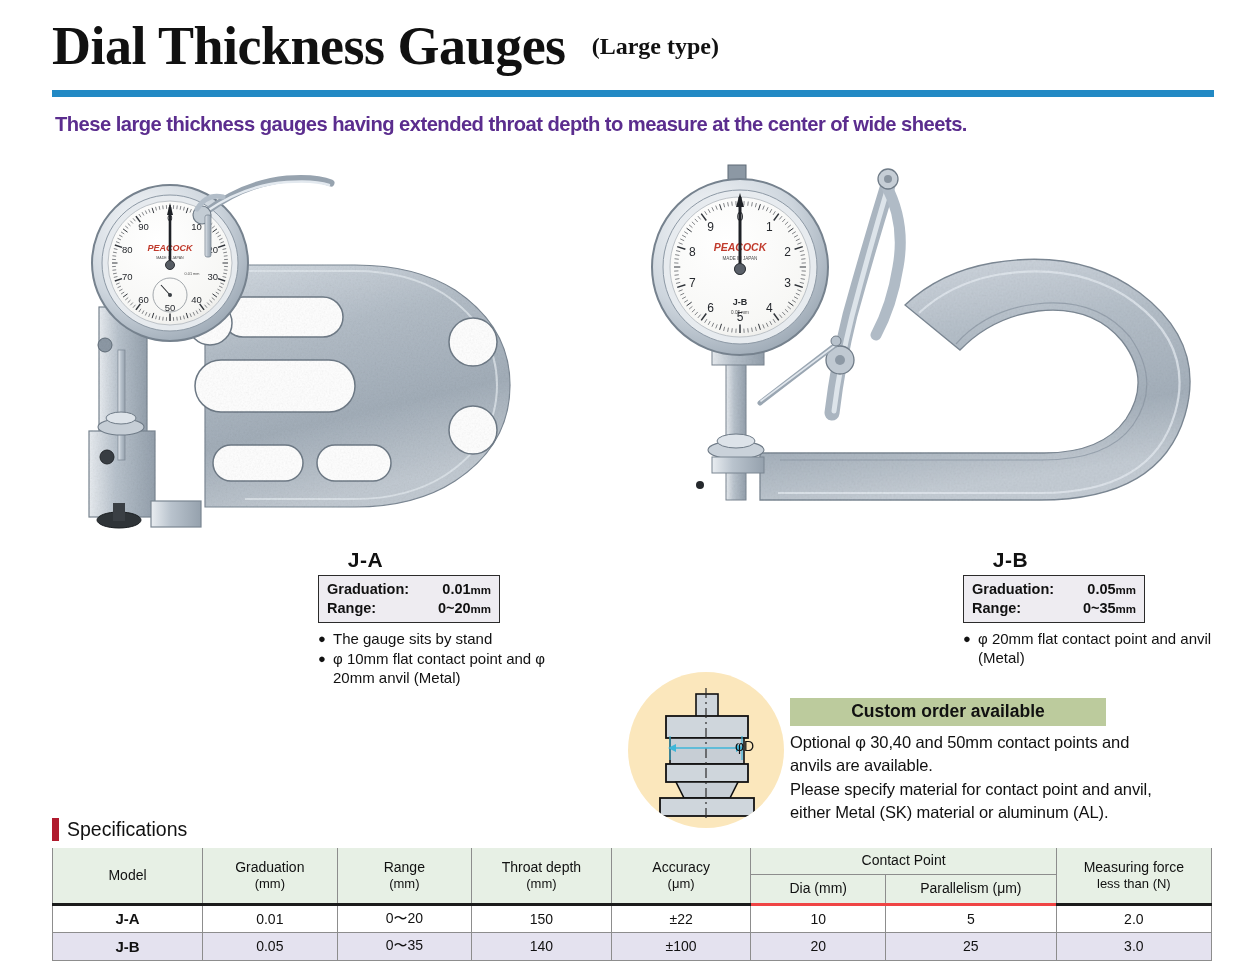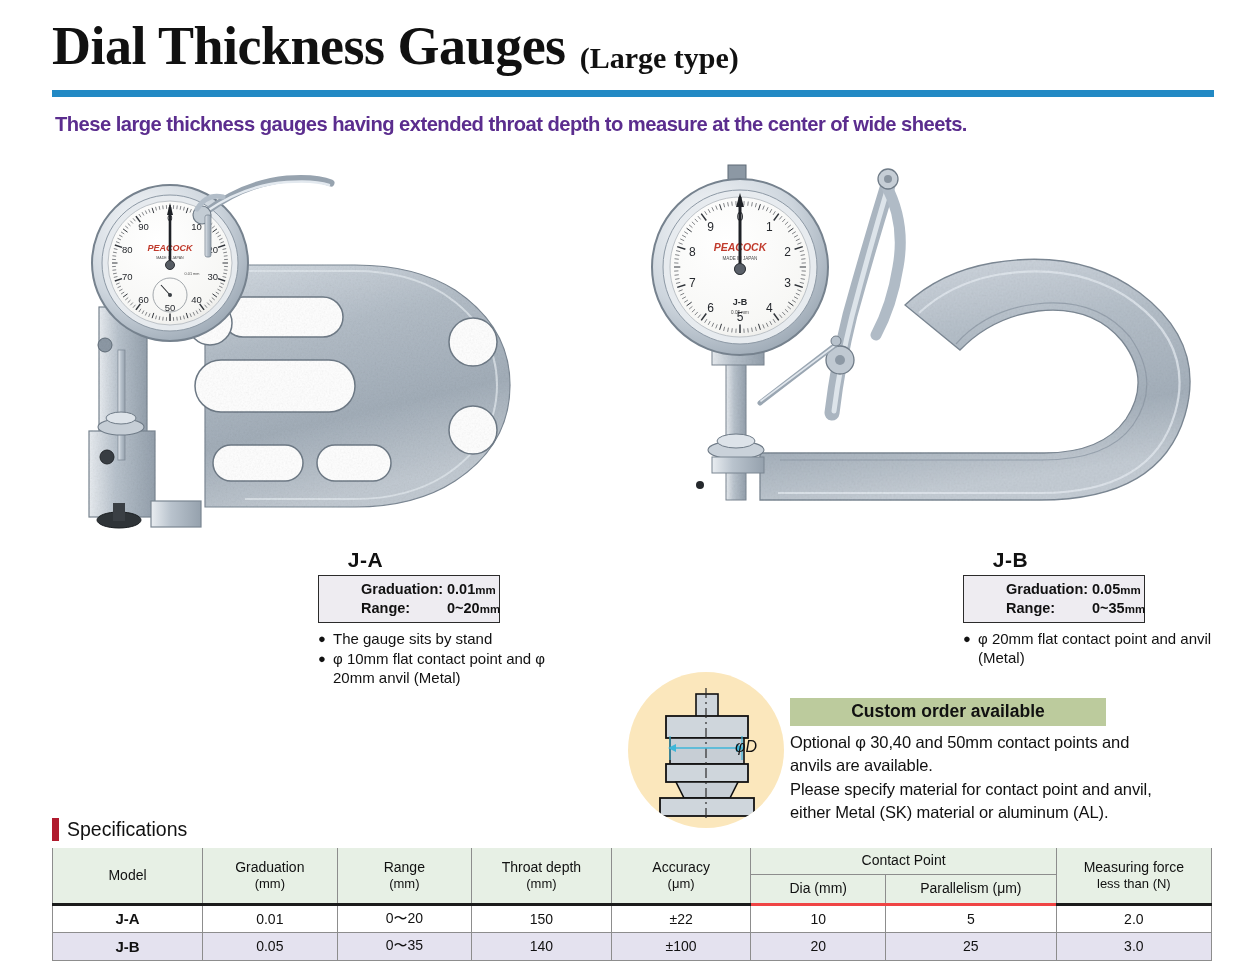--- a/index.html
+++ b/index.html
@@ -8,30 +8,30 @@
     width: 1243px; height: 973px;
     background: #ffffff;
     font-family: "Liberation Sans", sans-serif;
     color: #1a1a1a;
     overflow: hidden;
     position: relative;
   }
 
   
   #header { position: absolute; left: 52px; top: 18px; width: 1160px; }
-  #title-row { display: flex; align-items: flex-end; }
+  #title-row { display: flex; align-items: center; }
   #main-title {
     font-family: "Liberation Serif", serif;
     font-size: 54px; font-weight: bold; letter-spacing: -0.5px;
     color: #111111; line-height: 1.05;
   }
   #title-suffix {
     font-family: "Liberation Serif", serif;
-    font-size: 30px; font-weight: bold; color: #111111;
-    margin-left: 14px;
+    font-size: 24px; font-weight: bold; color: #111111;
+    margin-left: 26px;
   }
   #blue-rule {
     position: absolute; left: 52px; top: 90px;
     width: 1162px; height: 7px; background: #2289c4;
   }
   #subtitle {
     position: absolute; left: 55px; top: 112px;
     font-size: 20.5px; font-weight: bold; color: #5b2d8e;
     letter-spacing: -0.55px; white-space: nowrap;
     transform: scaleX(0.985); transform-origin: left center;
@@ -57,21 +57,21 @@
 
   .spec-box {
     border: 1.4px solid #2b2b2b;
     background: #eeecf1;
     padding: 4px 8px 5px 8px;
     width: 182px;
   }
   .spec-line {
     display: flex; align-items: flex-end;
     font-size: 14.5px; font-weight: bold; color: #111;
-    line-height: 1.28; white-space: nowrap; margin-left: 34px;
+    line-height: 1.28; white-space: nowrap;
   }
   .spec-key { width: 86px; flex: 0 0 auto; }
   .spec-val { flex: 1 1 auto; text-align: right; }
   .unit { font-size: 11.5px; font-weight: bold; }
 
   .bullets { margin-top: 7px; }
   .bullet-row {
     display: flex; font-size: 15px; color: #111;
     line-height: 1.26; margin-bottom: 1px;
   }
@@ -81,21 +81,21 @@
   .bullet-text { flex: 1 1 auto; }
 
   
   #inset-circle {
     position: absolute; left: 628px; top: 672px;
     width: 156px; height: 156px; border-radius: 50%;
     background: #fbe7bc; overflow: hidden;
   }
   #phi-d-label {
     position: absolute; left: 735px; top: 738px;
-    font-size: 16px; color: #111; white-space: nowrap; font-style: italic;
+    font-size: 14px; color: #111; white-space: nowrap;
   }
 
   
   #custom-panel { position: absolute; left: 790px; top: 698px; width: 425px; }
   #custom-banner {
     background: #bccb9d; width: 316px;
     text-align: center; padding: 3px 0 4px 0;
     font-size: 17.5px; font-weight: bold; color: #111;
   }
   .custom-line {

